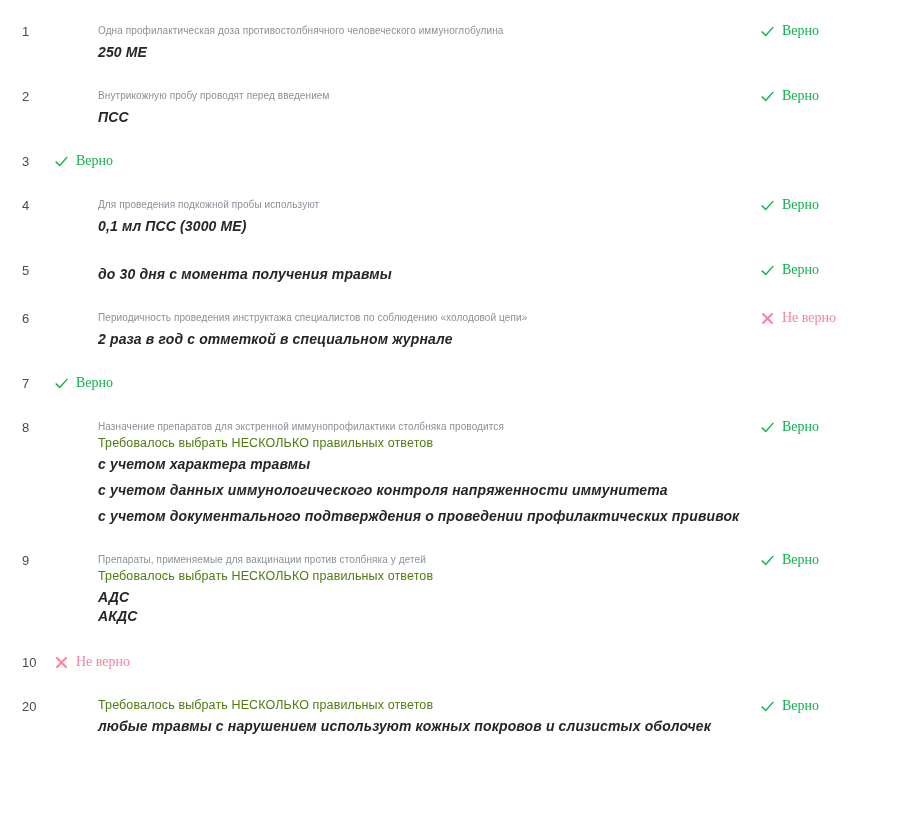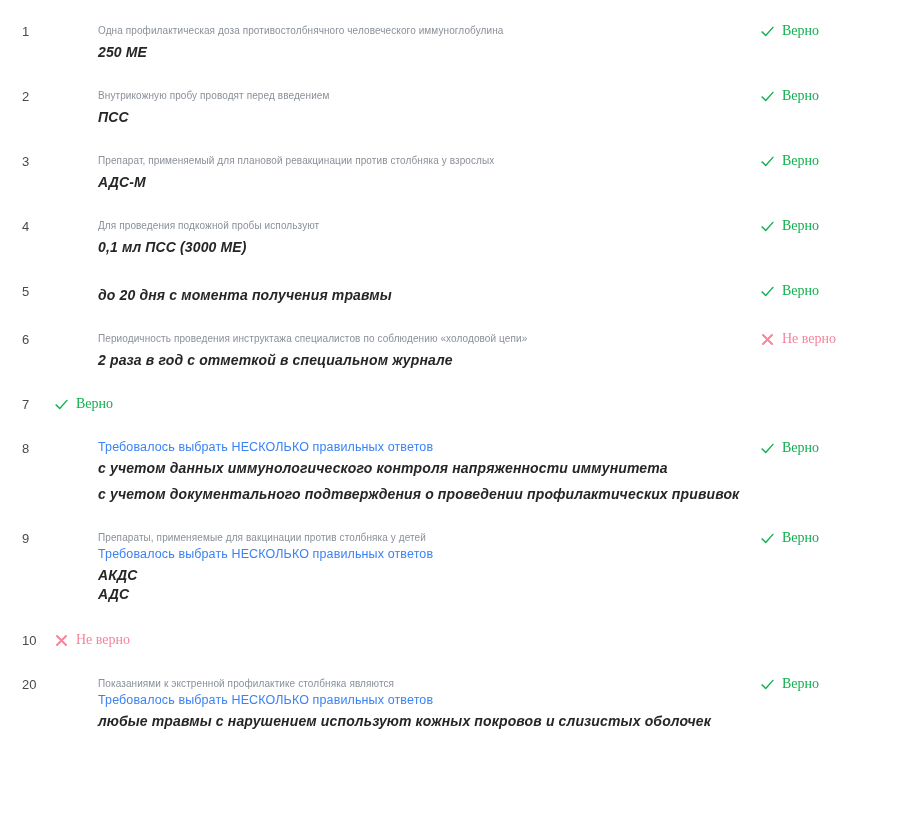--- a/index.html
+++ b/index.html
@@ -52,21 +52,21 @@
   .question-text {
     font-size: 10px;
     line-height: 17px;
     color: #8a9099;
     letter-spacing: 0.01em;
   }
 
   .multi-hint {
     font-size: 12.5px;
     line-height: 16px;
-    color: #3b82f6;
+    color: #4d7c0f;
     letter-spacing: 0.01em;
   }
 
   .answers {
     margin-top: 5px;
   }
 
   .answer-text {
     font-size: 14px;
     line-height: 17px;
@@ -140,26 +140,20 @@
         <span class="vicon">
           <svg viewBox="0 0 16 16" aria-hidden="true">
             <path d="M2.2 8.4 L6.1 12.2 L13.8 3.6" fill="none" stroke="currentColor" stroke-width="1.5" stroke-linecap="round" stroke-linejoin="round"></path>
           </svg>
         </span>
         <span>Верно</span>
       </div>
     </div>
     <div class="result-row">
       <div class="row-number">3</div>
-      <div class="row-body">
-        <div class="question-text">Препарат, применяемый для плановой ревакцинации против столбняка у взрослых</div>
-        <div class="answers">
-          <div class="answer-text">АДС-М</div>
-        </div>
-      </div>
       <div class="verdict correct">
         <span class="vicon">
           <svg viewBox="0 0 16 16" aria-hidden="true">
             <path d="M2.2 8.4 L6.1 12.2 L13.8 3.6" fill="none" stroke="currentColor" stroke-width="1.5" stroke-linecap="round" stroke-linejoin="round"></path>
           </svg>
         </span>
         <span>Верно</span>
       </div>
     </div>
     <div class="result-row">
@@ -176,21 +170,21 @@
             <path d="M2.2 8.4 L6.1 12.2 L13.8 3.6" fill="none" stroke="currentColor" stroke-width="1.5" stroke-linecap="round" stroke-linejoin="round"></path>
           </svg>
         </span>
         <span>Верно</span>
       </div>
     </div>
     <div class="result-row">
       <div class="row-number">5</div>
       <div class="row-body">
         <div class="answers">
-          <div class="answer-text">до 20 дня с момента получения травмы</div>
+          <div class="answer-text">до 30 дня с момента получения травмы</div>
         </div>
       </div>
       <div class="verdict correct">
         <span class="vicon">
           <svg viewBox="0 0 16 16" aria-hidden="true">
             <path d="M2.2 8.4 L6.1 12.2 L13.8 3.6" fill="none" stroke="currentColor" stroke-width="1.5" stroke-linecap="round" stroke-linejoin="round"></path>
           </svg>
         </span>
         <span>Верно</span>
       </div>
@@ -219,43 +213,45 @@
           <svg viewBox="0 0 16 16" aria-hidden="true">
             <path d="M2.2 8.4 L6.1 12.2 L13.8 3.6" fill="none" stroke="currentColor" stroke-width="1.5" stroke-linecap="round" stroke-linejoin="round"></path>
           </svg>
         </span>
         <span>Верно</span>
       </div>
     </div>
     <div class="result-row">
       <div class="row-number">8</div>
       <div class="row-body">
+        <div class="question-text">Назначение препаратов для экстренной иммунопрофилактики столбняка проводится</div>
         <div class="multi-hint">Требовалось выбрать НЕСКОЛЬКО правильных ответов</div>
         <div class="answers">
+          <div class="answer-text">с учетом характера травмы</div>
           <div class="answer-text">с учетом данных иммунологического контроля напряженности иммунитета</div>
           <div class="answer-text">с учетом документального подтверждения о проведении профилактических прививок</div>
         </div>
       </div>
       <div class="verdict correct">
         <span class="vicon">
           <svg viewBox="0 0 16 16" aria-hidden="true">
             <path d="M2.2 8.4 L6.1 12.2 L13.8 3.6" fill="none" stroke="currentColor" stroke-width="1.5" stroke-linecap="round" stroke-linejoin="round"></path>
           </svg>
         </span>
         <span>Верно</span>
       </div>
     </div>
     <div class="result-row">
       <div class="row-number">9</div>
       <div class="row-body">
         <div class="question-text">Препараты, применяемые для вакцинации против столбняка у детей</div>
         <div class="multi-hint">Требовалось выбрать НЕСКОЛЬКО правильных ответов</div>
         <div class="answers tight">
+          <div class="answer-text">АДС</div>
           <div class="answer-text">АКДС</div>
-          <div class="answer-text">АДС</div>
         </div>
       </div>
       <div class="verdict correct">
         <span class="vicon">
           <svg viewBox="0 0 16 16" aria-hidden="true">
             <path d="M2.2 8.4 L6.1 12.2 L13.8 3.6" fill="none" stroke="currentColor" stroke-width="1.5" stroke-linecap="round" stroke-linejoin="round"></path>
           </svg>
         </span>
         <span>Верно</span>
       </div>
@@ -267,21 +263,20 @@
           <svg viewBox="0 0 16 16" aria-hidden="true">
             <path d="M3.2 3.2 L12.8 12.8 M12.8 3.2 L3.2 12.8" fill="none" stroke="currentColor" stroke-width="2.1" stroke-linecap="round"></path>
           </svg>
         </span>
         <span>Не верно</span>
       </div>
     </div>
     <div class="result-row">
       <div class="row-number">20</div>
       <div class="row-body">
-        <div class="question-text">Показаниями к экстренной профилактике столбняка являются</div>
         <div class="multi-hint">Требовалось выбрать НЕСКОЛЬКО правильных ответов</div>
         <div class="answers">
           <div class="answer-text">любые травмы с нарушением используют кожных покровов и слизистых оболочек</div>
         </div>
       </div>
       <div class="verdict correct">
         <span class="vicon">
           <svg viewBox="0 0 16 16" aria-hidden="true">
             <path d="M2.2 8.4 L6.1 12.2 L13.8 3.6" fill="none" stroke="currentColor" stroke-width="1.5" stroke-linecap="round" stroke-linejoin="round"></path>
           </svg>

